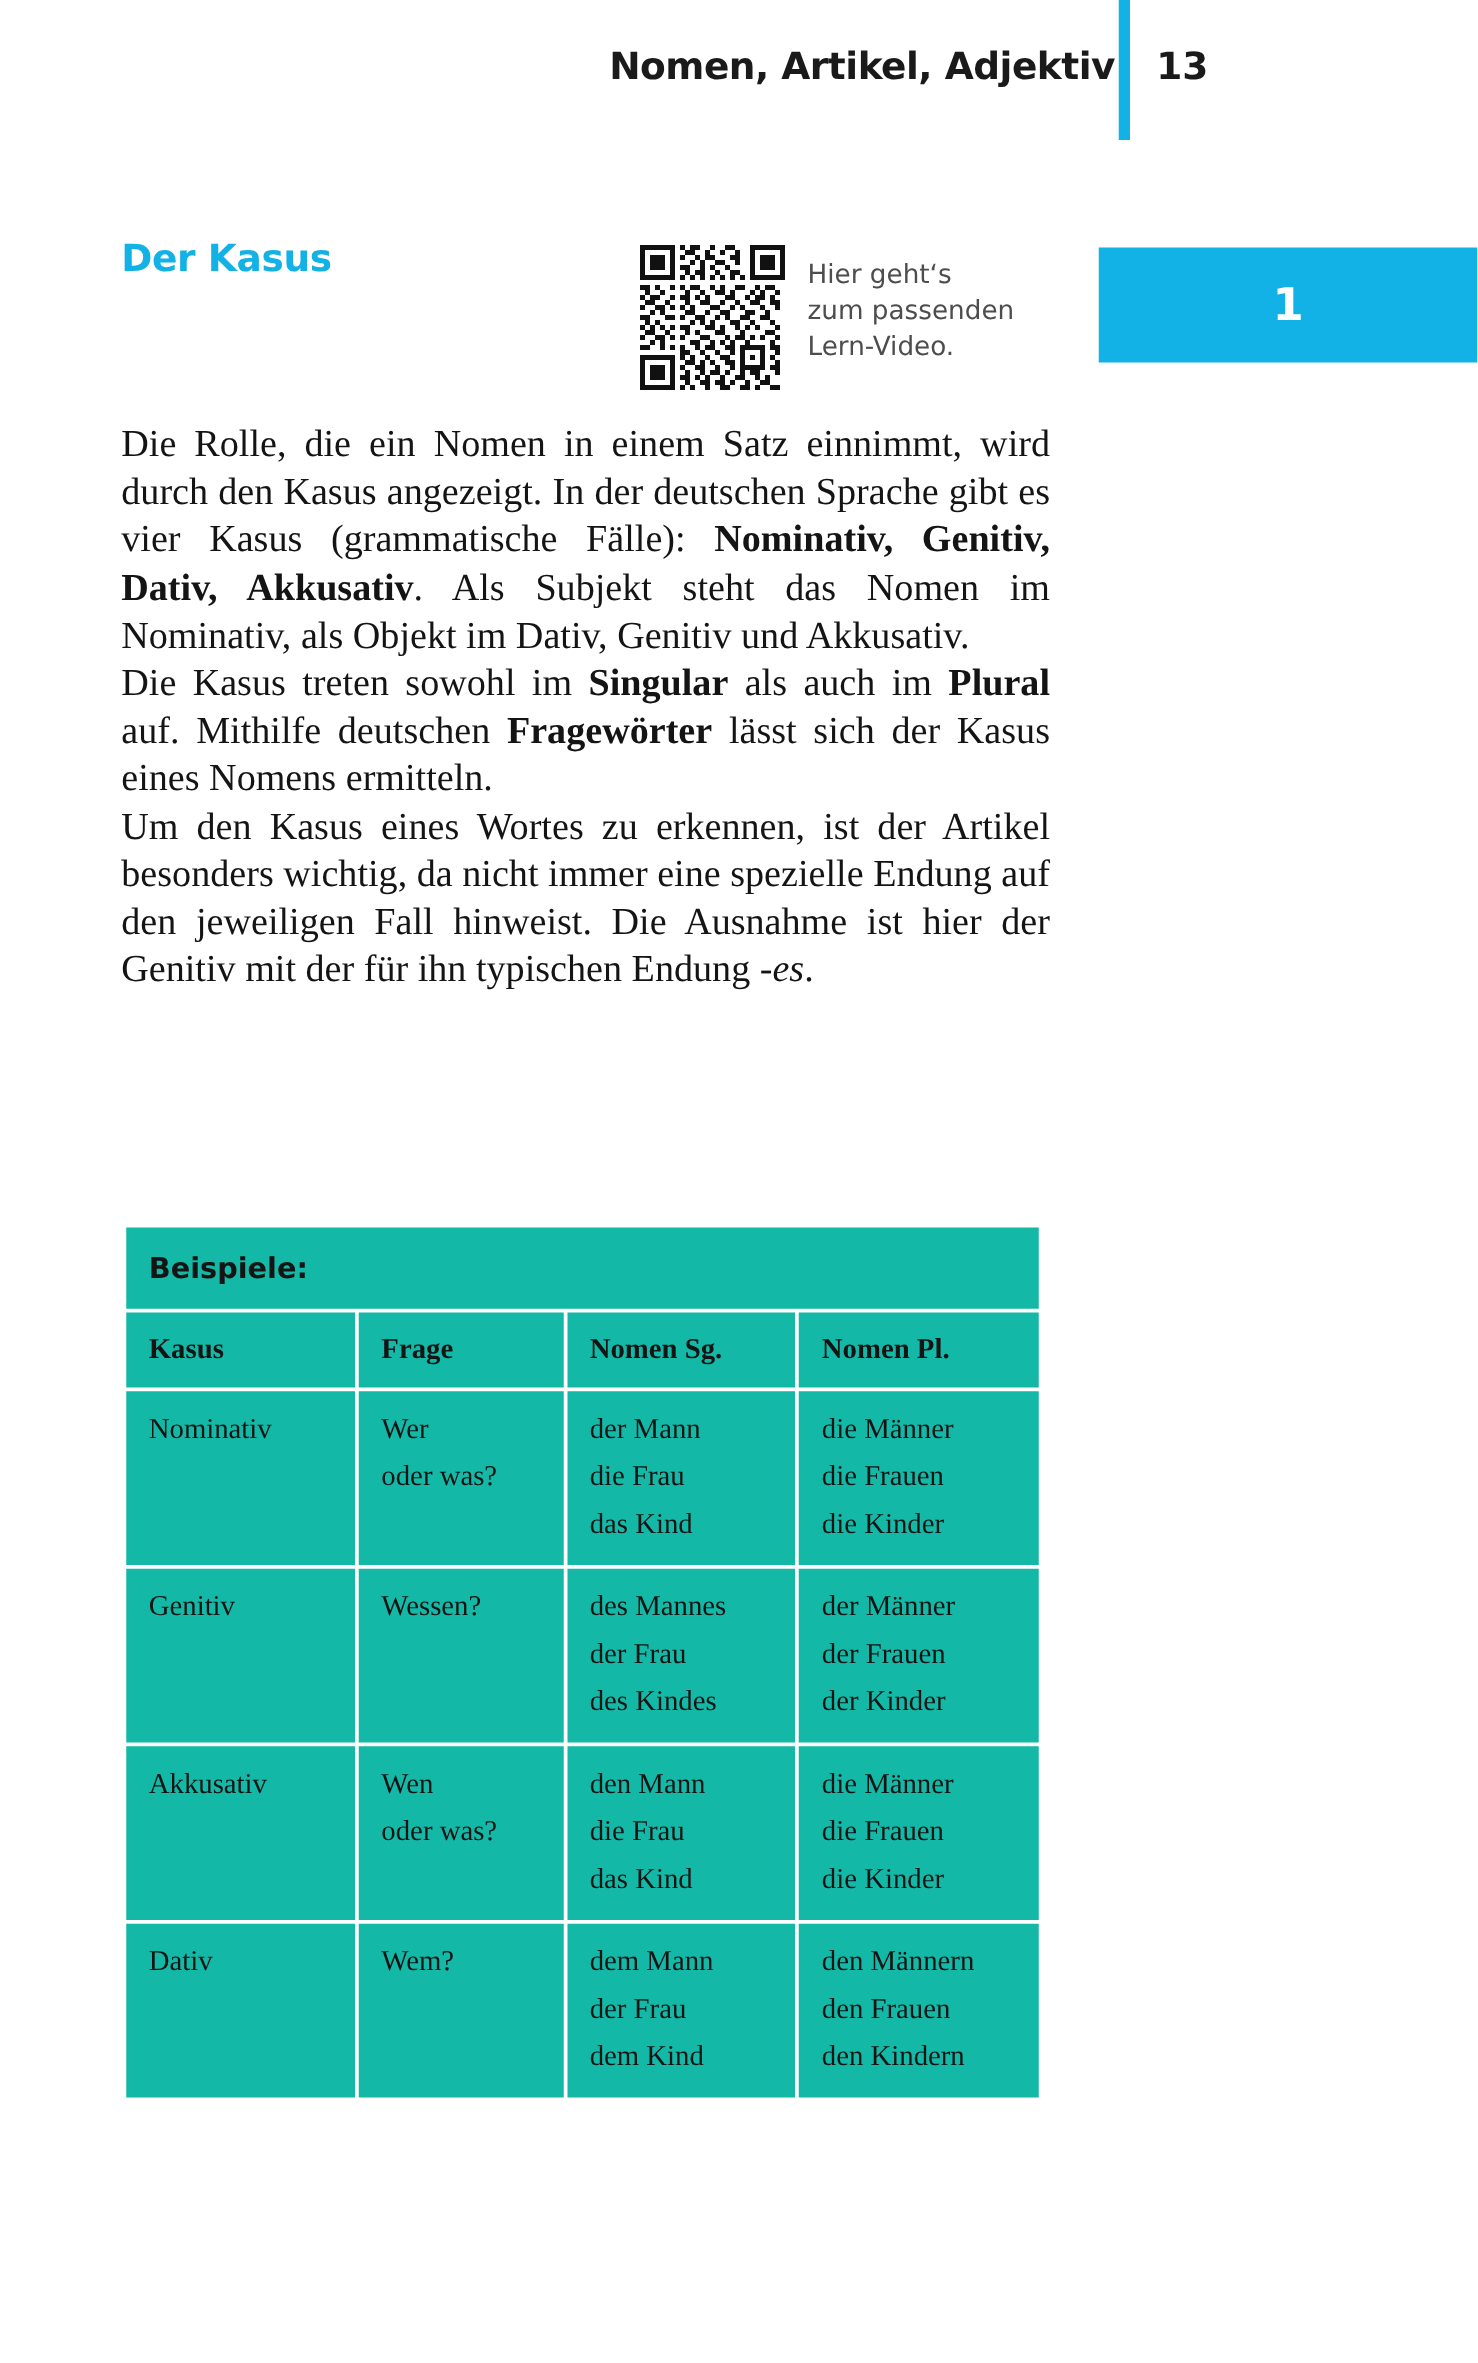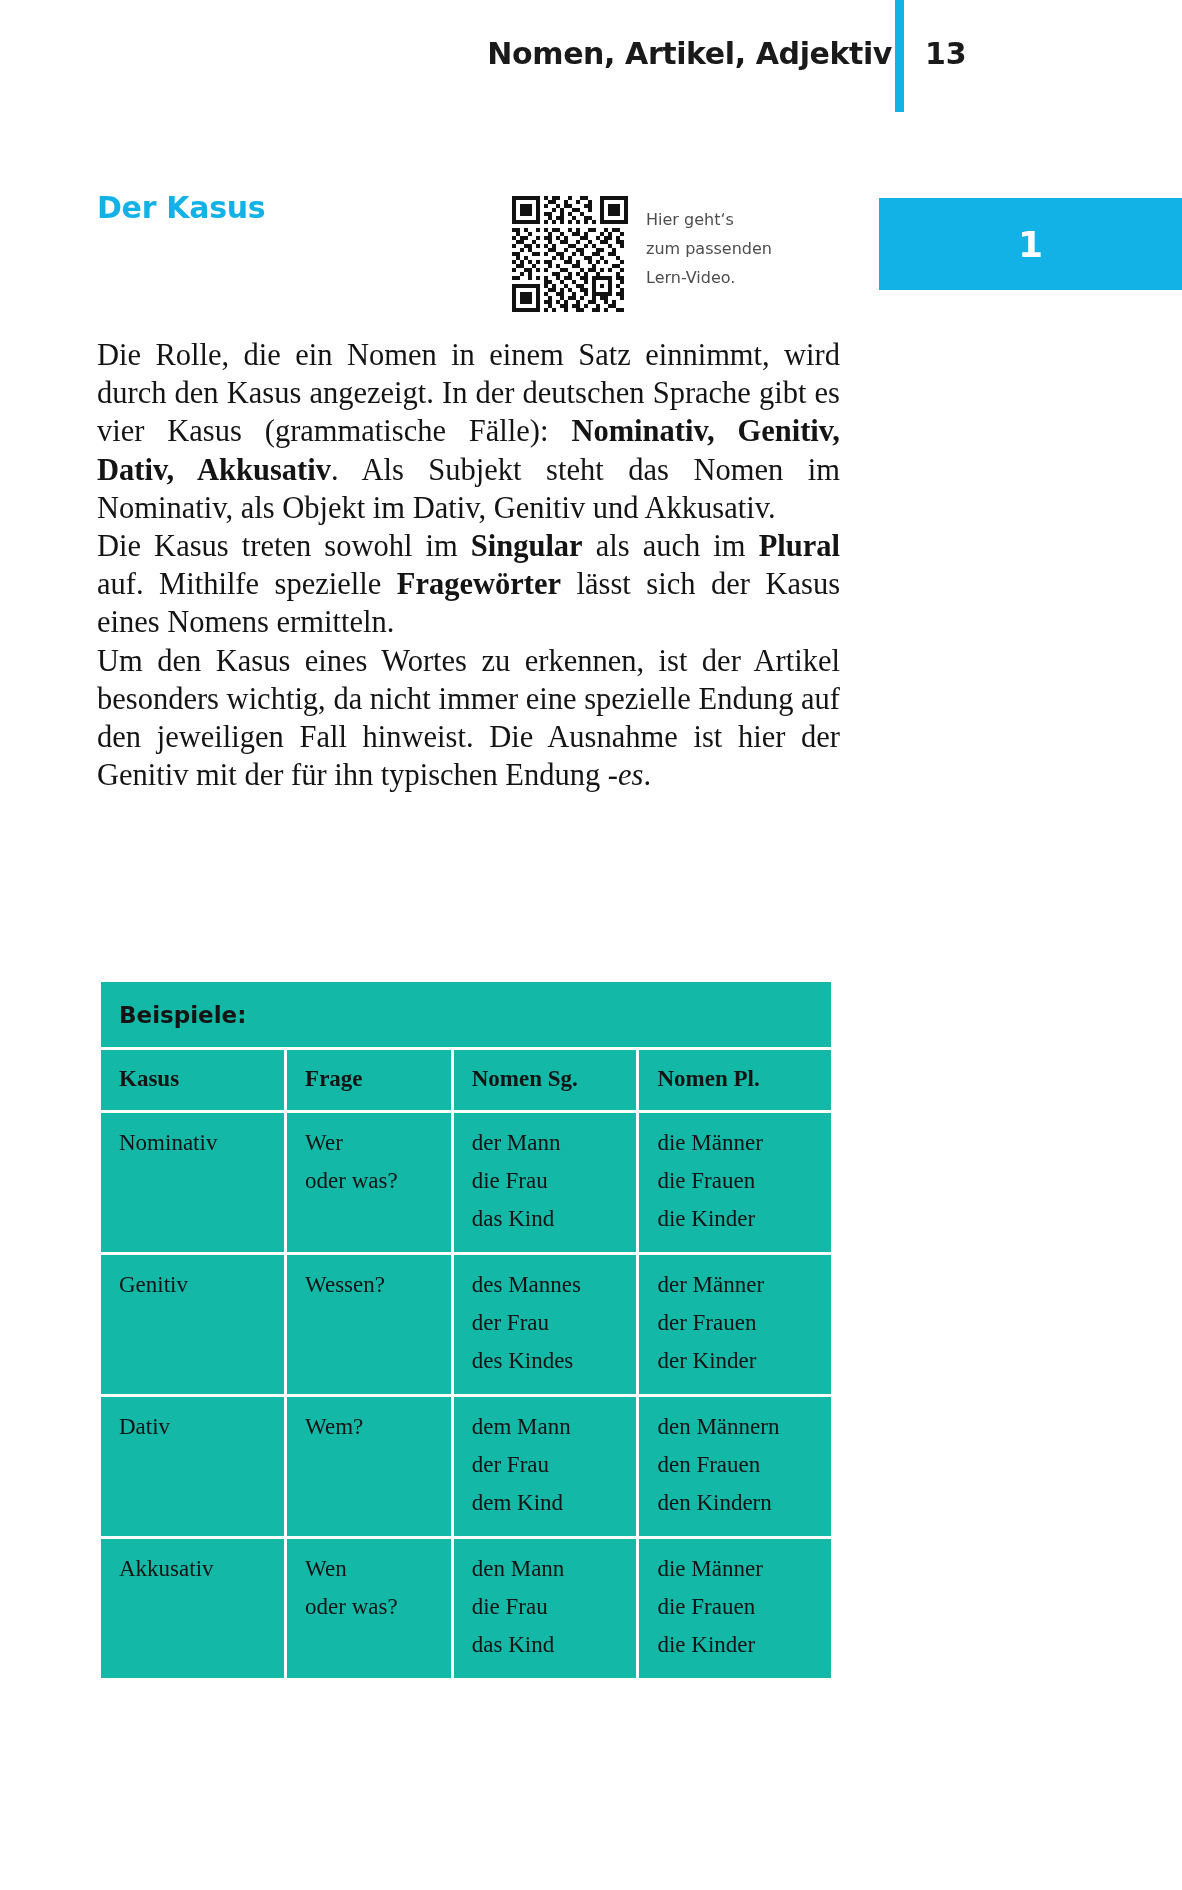--- a/index.html
+++ b/index.html
@@ -91,21 +91,21 @@
     align-items: flex-start;
     gap: 18px;
   }
   .qr-code {
     width: 116px;
     height: 116px;
     display: block;
   }
   .qr-caption {
     font-family: "DejaVu Sans", sans-serif;
-    font-size: 16px;
+    font-size: 21px;
     line-height: 29px;
     color: #4d4d4d;
     padding-top: 9px;
     white-space: pre-line;
   }
 
   
   .body-copy {
     position: absolute;
     left: 97px;
@@ -403,21 +403,21 @@
       <rect x="26" y="28" width="2" height="1"></rect>
     </g>
   </svg>
   <div class="qr-caption">Hier geht‘s
 zum passenden
 Lern-Video.</div>
 </div>
 
 <div class="body-copy">
   <p><span>Die Rolle, die ein Nomen in einem Satz einnimmt, wird durch den Kasus angezeigt. In der deutschen Sprache gibt es vier Kasus (grammatische Fälle): </span><b>Nominativ, Genitiv, Dativ, Akkusativ</b><span>. Als Subjekt steht das Nomen im Nominativ, als Objekt im Dativ, Genitiv und Akkusativ.</span></p>
-  <p><span>Die Kasus treten sowohl im </span><b>Singular</b><span> als auch im </span><b>Plural</b><span> auf. Mithilfe spezielle </span><b>Fragewörter</b><span> lässt sich der Kasus eines Nomens ermitteln.</span></p>
+  <p><span>Die Kasus treten sowohl im </span><b>Singular</b><span> als auch im </span><b>Plural</b><span> auf. Mithilfe deutschen </span><b>Fragewörter</b><span> lässt sich der Kasus eines Nomens ermitteln.</span></p>
   <p><span>Um den Kasus eines Wortes zu erkennen, ist der Artikel besonders wichtig, da nicht immer eine spezielle Endung auf den jeweiligen Fall hinweist. Die Ausnahme ist hier der Genitiv mit der für ihn typischen Endung </span><i>-es</i><span>.</span></p>
 </div>
 
 <table class="examples-table">
   <tbody>
     <tr>
       <td class="tbl-caption" colspan="4">Beispiele:</td>
     </tr>
     <tr>
       <td class="col-head c-kasus">Kasus</td>
@@ -440,34 +440,34 @@
       <td class="c-kasus">Genitiv</td>
       <td class="c-frage cell-question cell-lines">Wessen?</td>
       <td class="c-sg cell-lines">des Mannes
 der Frau
 des Kindes</td>
       <td class="c-pl cell-lines">der Männer
 der Frauen
 der Kinder</td>
     </tr>
     <tr>
-      <td class="c-kasus">Dativ</td>
-      <td class="c-frage cell-question cell-lines">Wem?</td>
-      <td class="c-sg cell-lines">dem Mann
-der Frau
-dem Kind</td>
-      <td class="c-pl cell-lines">den Männern
-den Frauen
-den Kindern</td>
-    </tr>
-    <tr>
       <td class="c-kasus">Akkusativ</td>
       <td class="c-frage cell-question cell-lines">Wen
 oder was?</td>
       <td class="c-sg cell-lines">den Mann
 die Frau
 das Kind</td>
       <td class="c-pl cell-lines">die Männer
 die Frauen
 die Kinder</td>
     </tr>
+    <tr>
+      <td class="c-kasus">Dativ</td>
+      <td class="c-frage cell-question cell-lines">Wem?</td>
+      <td class="c-sg cell-lines">dem Mann
+der Frau
+dem Kind</td>
+      <td class="c-pl cell-lines">den Männern
+den Frauen
+den Kindern</td>
+    </tr>
   </tbody>
 </table>
 
 </body></html>

